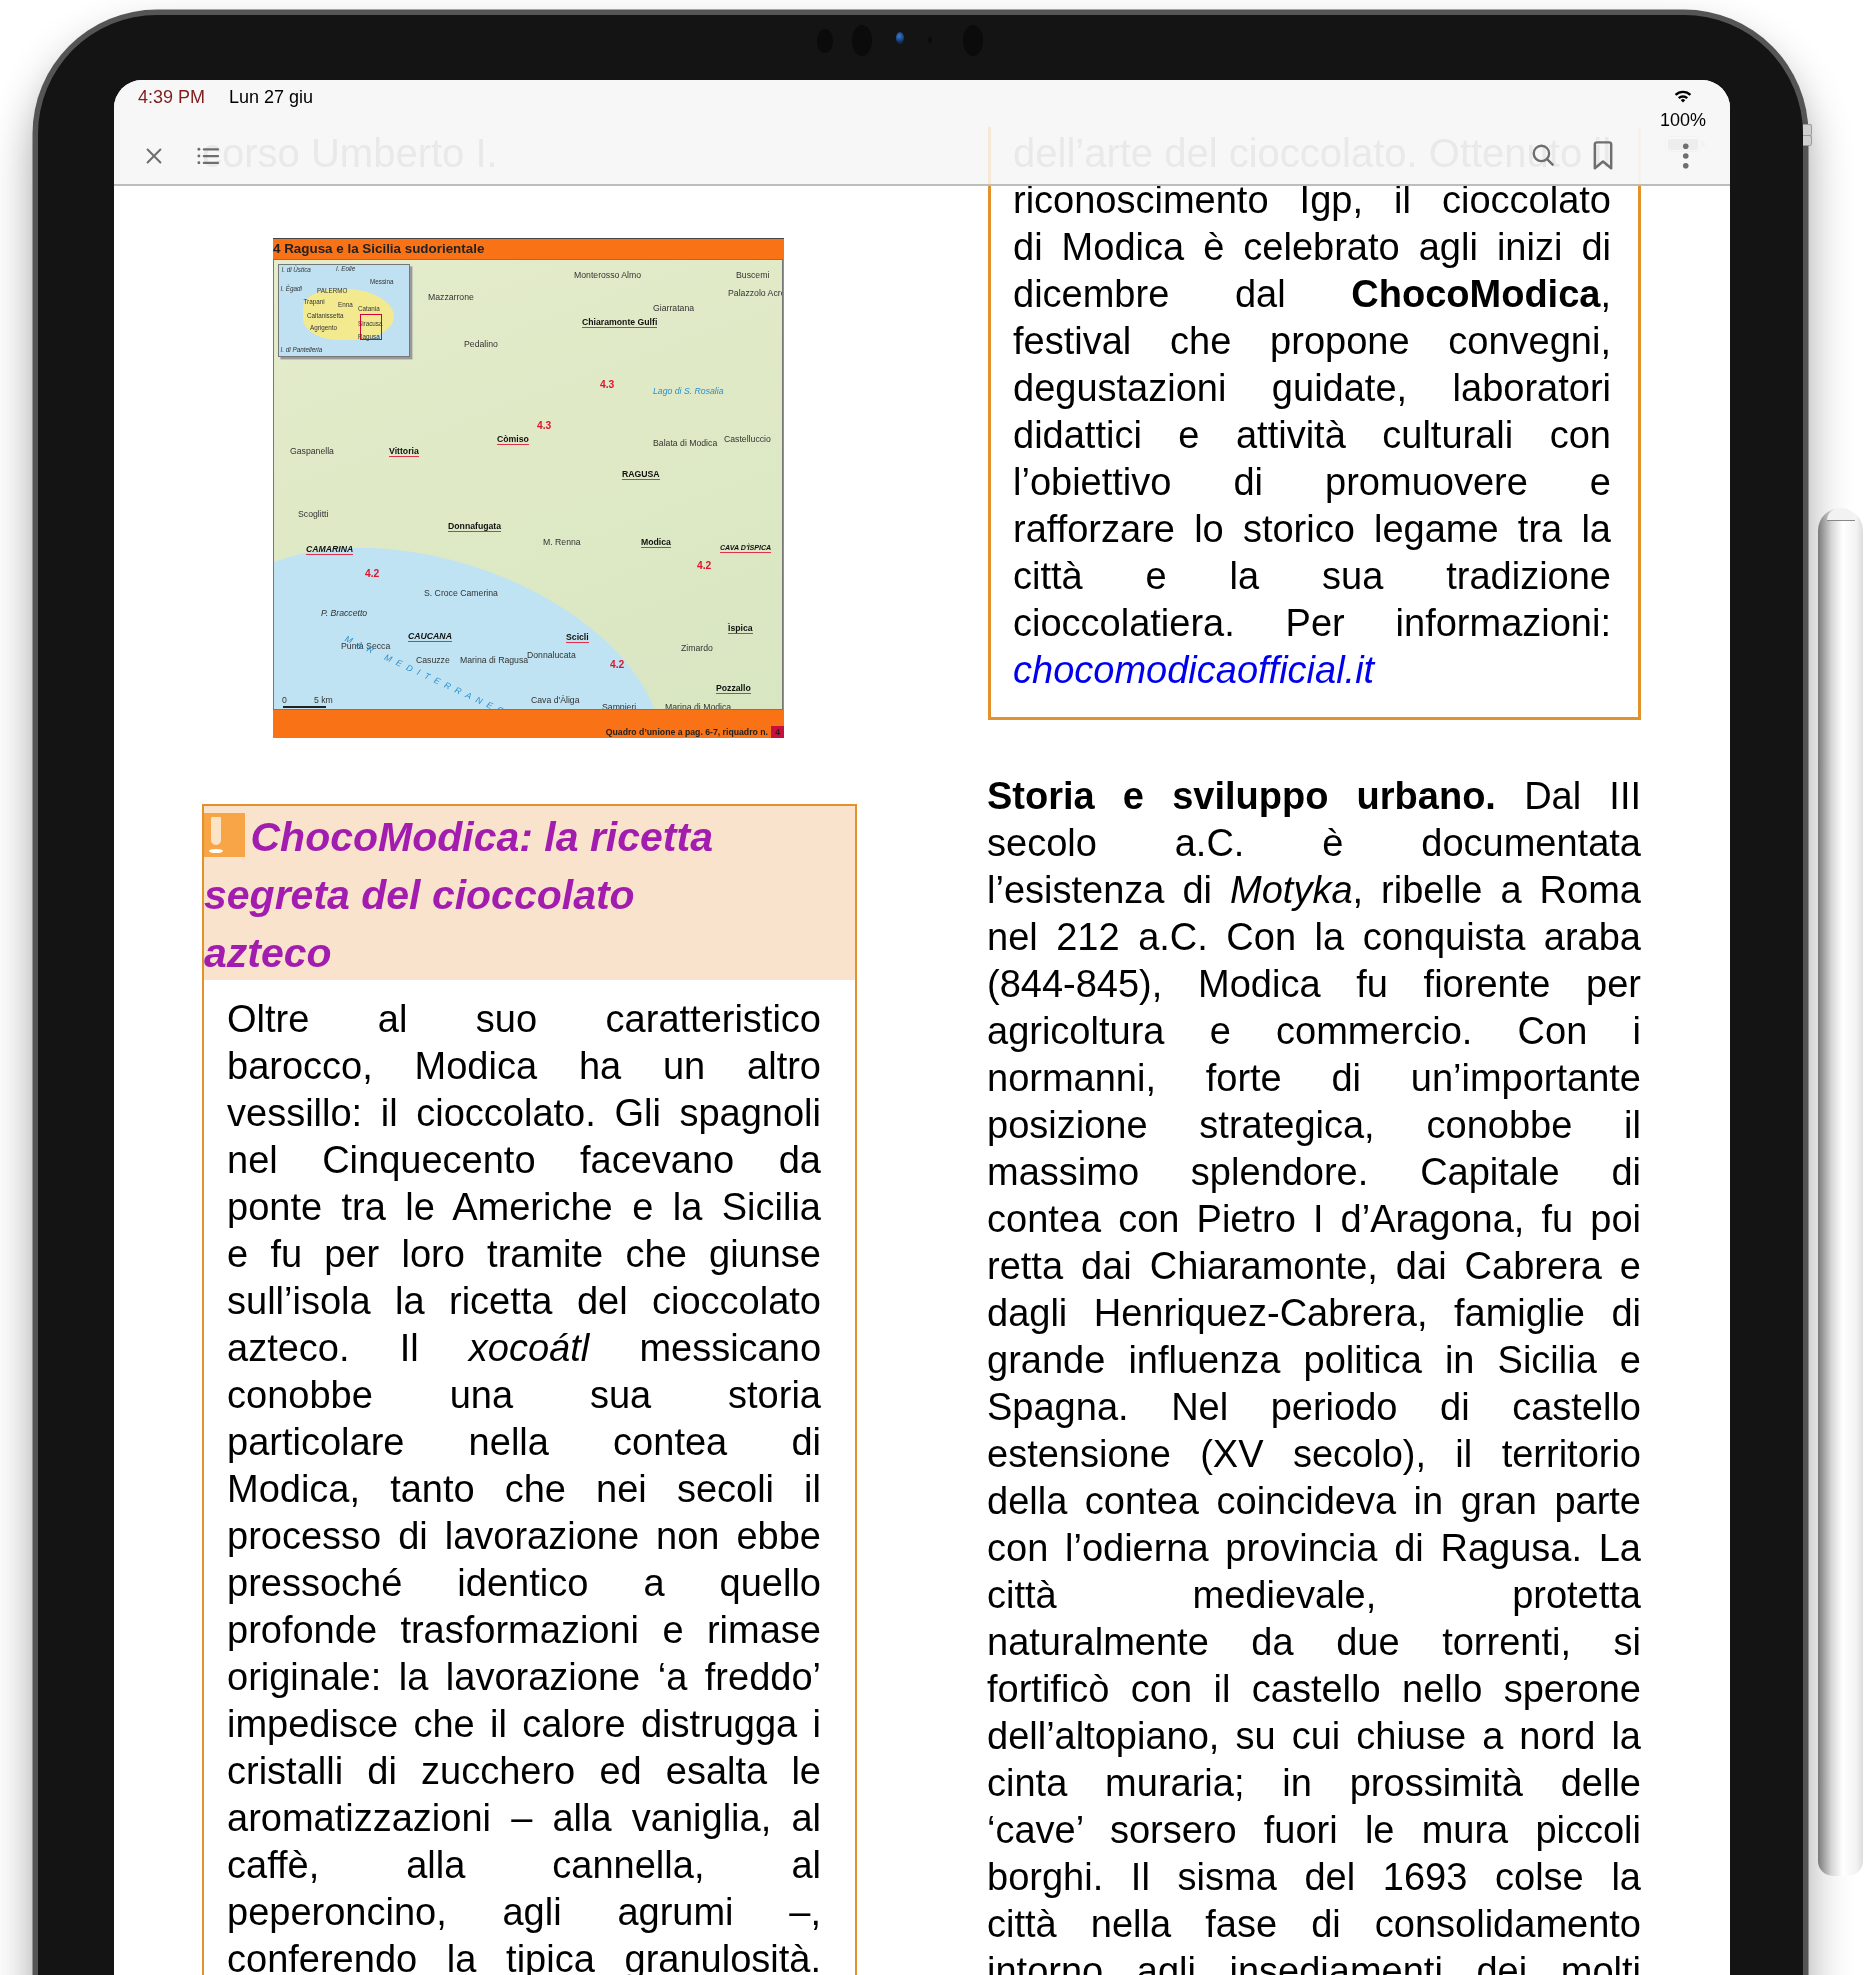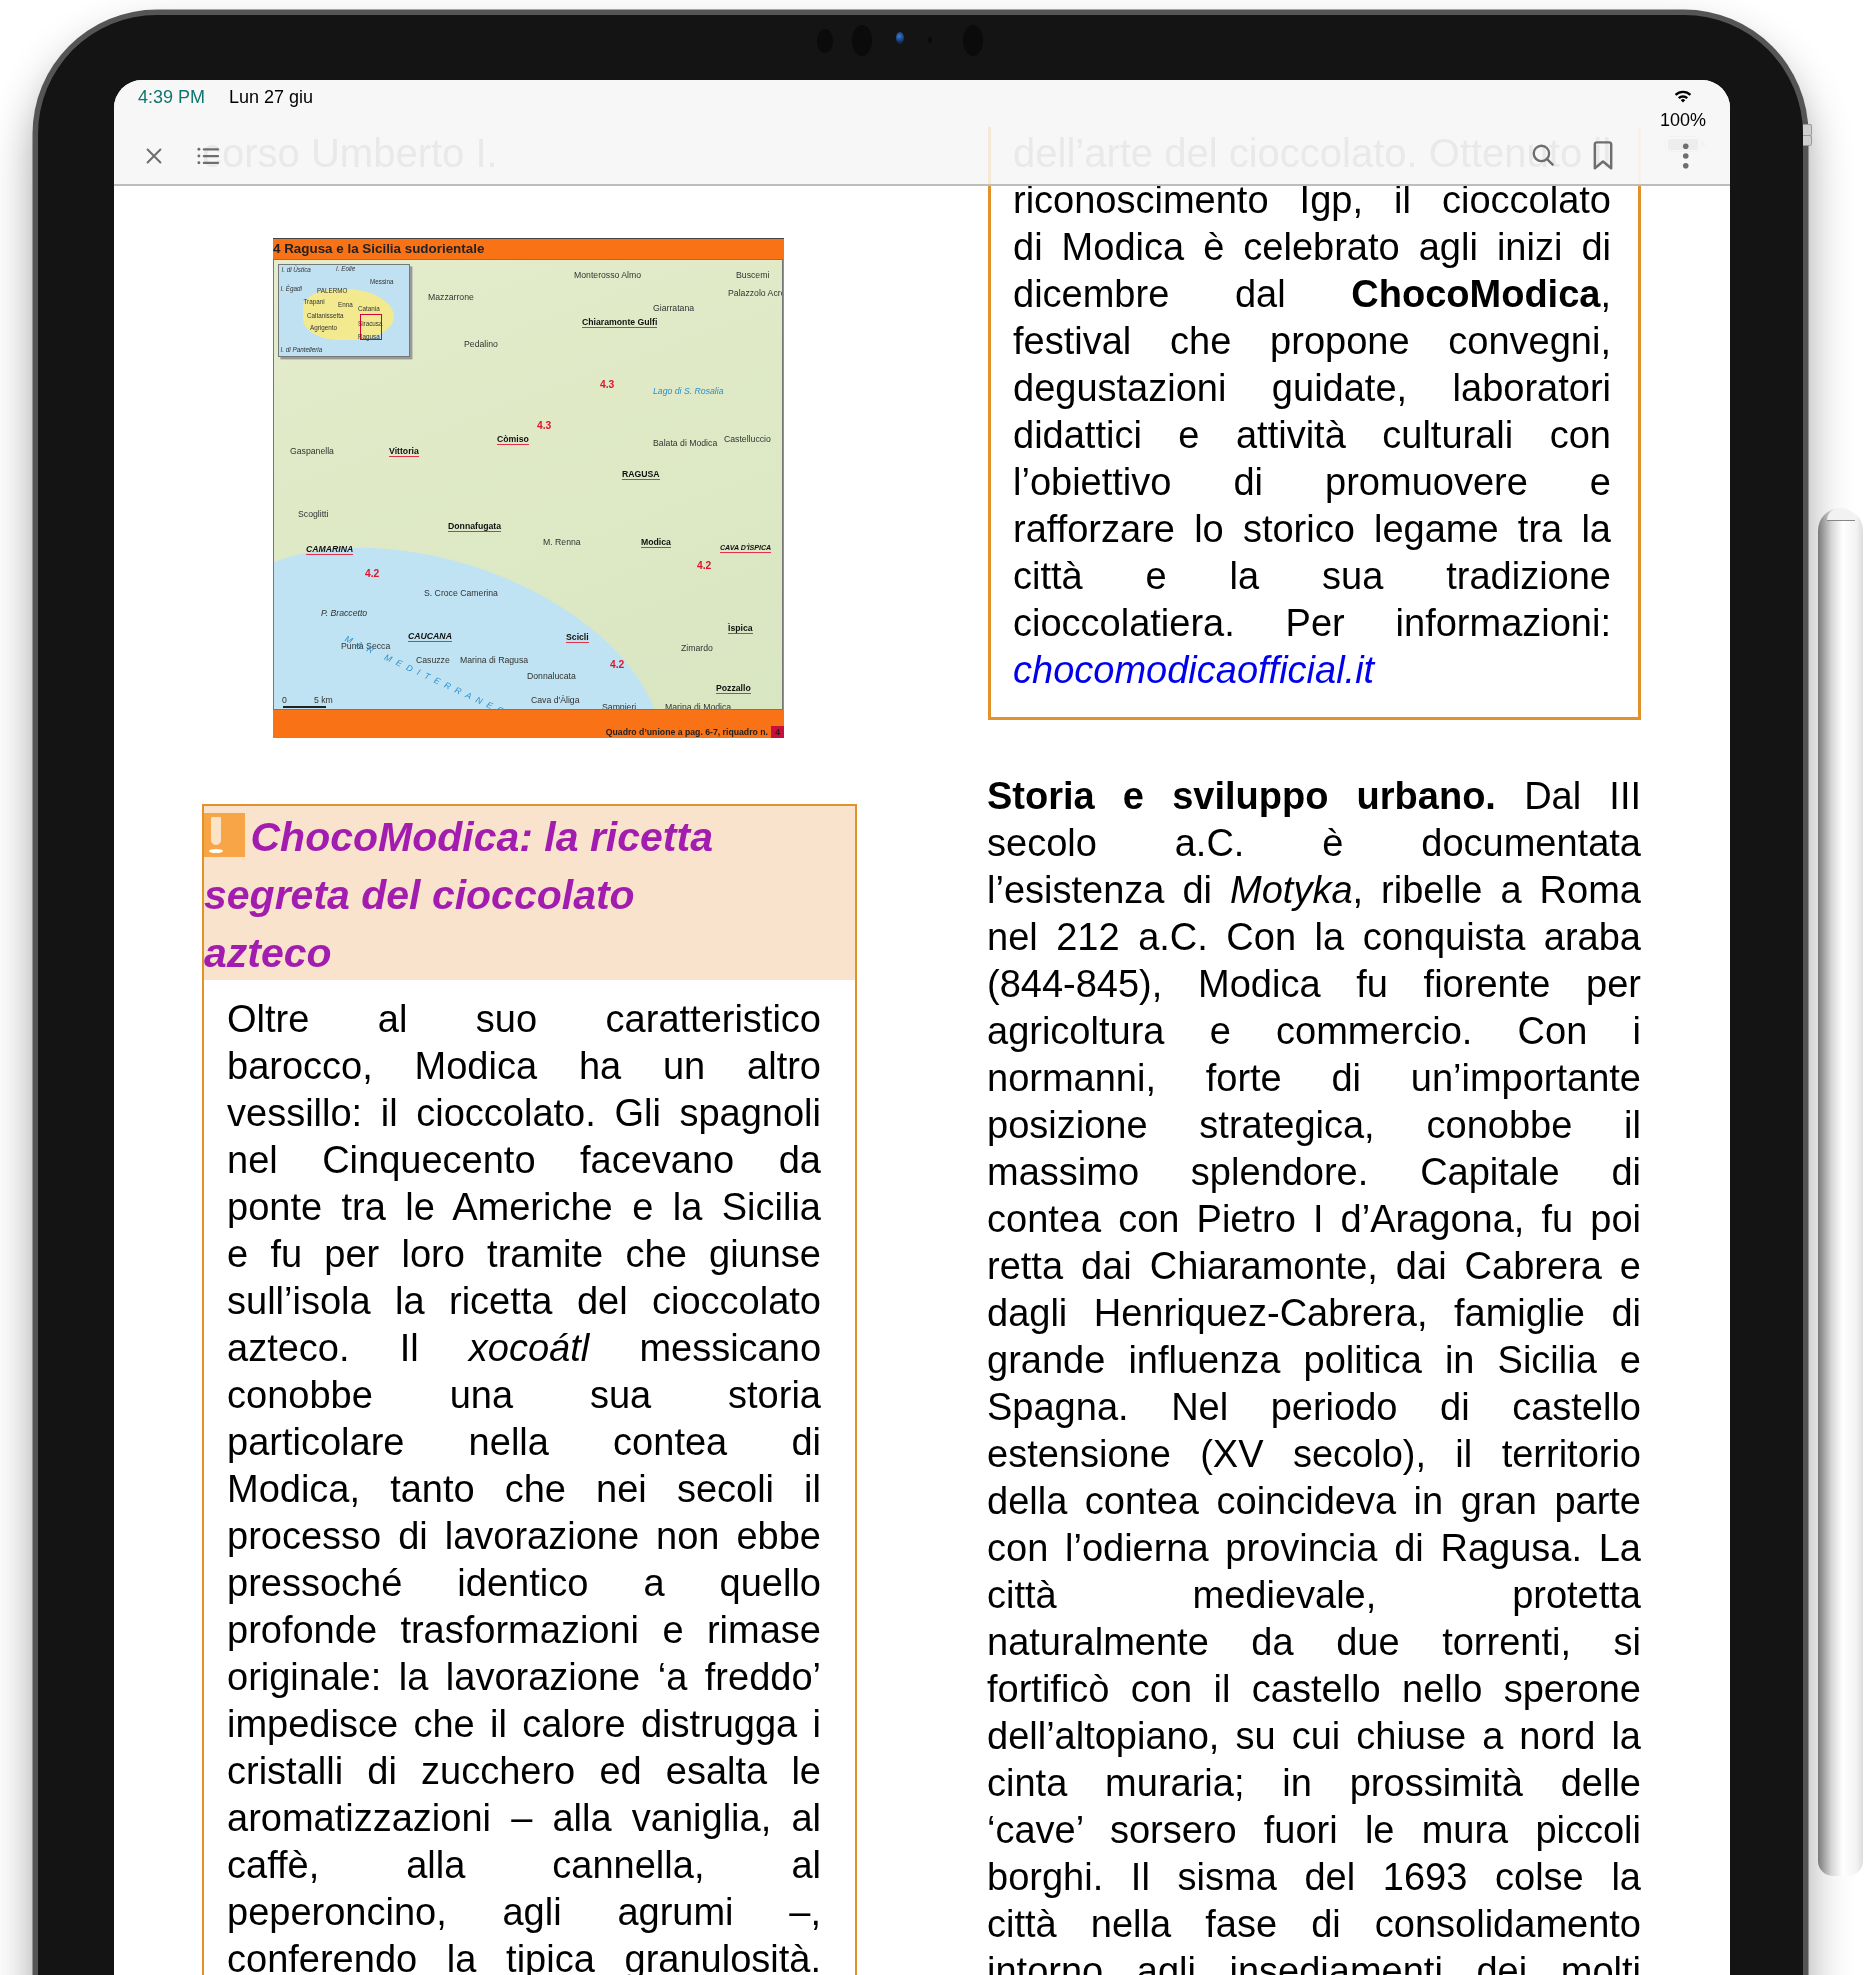--- a/index.html
+++ b/index.html
@@ -8,21 +8,21 @@
   .cam { position:absolute; border-radius:50%; background:#0b0b0b; }
   .cam.lens { background: radial-gradient(circle at 40% 35%, #3a7bd5, #0b2a55 70%); }
   .side-btn { position:absolute; left:1803px; width:8px; background:#cfcfcf; border:0.8px solid #999; border-left:none; border-radius:0 2.4px 2.4px 0; }
   .pencil { position:absolute; left:1818px; top:508px; width:45px; height:1368px; border-radius:24px 24px 16px 16px; background: linear-gradient(90deg, #7a7a7a 0%, #d6d6d6 30%, #ffffff 55%, #f3f3f3 85%, #dcdcdc 100%); }
   .pencil-tip { position:absolute; left:1827px; top:508px; width:28px; height:12px; background:#f2f2f2; border-radius:16px 16px 0 0; border-bottom:0.8px solid #888; }
 
   .screen { position:absolute; left:114px; top:80px; width:1616px; height:2157px; background:#ffffff; border-radius:28px; overflow:hidden; }
 
   
   .status { position:absolute; left:0; top:0; width:100%; height:47px; background:#f7f7f7; }
-  .status .time { position:absolute; left:24px; top:7.1px; font-size:18px; color:#0f766e; }
+  .status .time { position:absolute; left:24px; top:7.1px; font-size:18px; color:#7f1d1d; }
   .status .date { position:absolute; left:115px; top:7.1px; font-size:18px; color:#000; }
   .status .right { position:absolute; right:24px; top:7.1px; display:flex; align-items:center; gap:5.5px; font-size:18px; color:#000;flex-direction:column; }
   .battery { width:36px; height:16px; border:1.6px solid #888; border-radius:4.7px; position:relative; box-sizing:border-box; padding:1.6px; }
   .battery::after { content:""; position:absolute; right:-4.7px; top:4px; width:2.4px; height:5.5px; background:#888; border-radius:0 1.6px 1.6px 0; }
   .battery .fill { width:100%; height:100%; background:#000; border-radius:2px; }
 
   
   .toolbar { position:absolute; left:0; top:47px; width:100%; height:57px; background:rgba(247,247,247,0.96); border-bottom:2.4px solid #bdbdbd; z-index:5; }
   .toolbar .ghost { position:absolute; top:4px; font-size:40px; color:#e9e9e9; white-space:nowrap; }
   .tb-icon { position:absolute; top:12.6px; width:32px; height:32px; display:flex; align-items:center; justify-content:center; color:#6e6e6e; }
@@ -128,21 +128,21 @@
         <span class="lbl" style="left:150px;top:328px;">S. Croce Camerina</span>
         <span class="lbl" style="left:47px;top:348px;font-style:italic;">P. Braccetto</span>
         <span class="lbl b" style="left:292px;top:348px;margin-top:24px;">Scicli</span>
         <span class="lbl b" style="left:454px;top:363px;">Ìspica</span>
         <span class="lbl b" style="left:134px;top:371px;font-style:italic;">CAUCANA</span>
         <span class="lbl" style="left:67px;top:381px;">Punta Secca</span>
         <span class="lbl" style="left:407px;top:383px;">Zimardo</span>
         <span class="lbl" style="left:142px;top:395px;">Casuzze</span>
         <span class="lbl" style="left:186px;top:395px;">Marina di Ragusa</span>
         <span class="lbl r" style="left:336px;top:399px;">4.2</span>
-        <span class="lbl" style="left:253px;top:411px;text-align:right;">Donnalucata</span>
+        <span class="lbl" style="left:253px;top:390px;text-align:right;">Donnalucata</span>
         <span class="lbl b" style="left:442px;top:423px;">Pozzallo</span>
         <span class="lbl" style="left:257px;top:435px;">Cava d'Àliga</span>
         <span class="lbl" style="left:328px;top:442px;">Sampieri</span>
         <span class="lbl" style="left:391px;top:442px;">Marina di Modica</span>
         <span class="lbl i" style="left:63px;top:411px;transform:rotate(25deg);letter-spacing:5.5px;">MAR MEDITERRANEO</span>
         <span class="lbl" style="left:8px;top:435px;">0</span>
         <span class="lbl" style="left:40px;top:435px;">5 km</span>
         <div style="position:absolute;left:8.7px;top:446px;width:43px;height:2.4px;background:#222;"></div>
       </div>
       <div class="foot">

